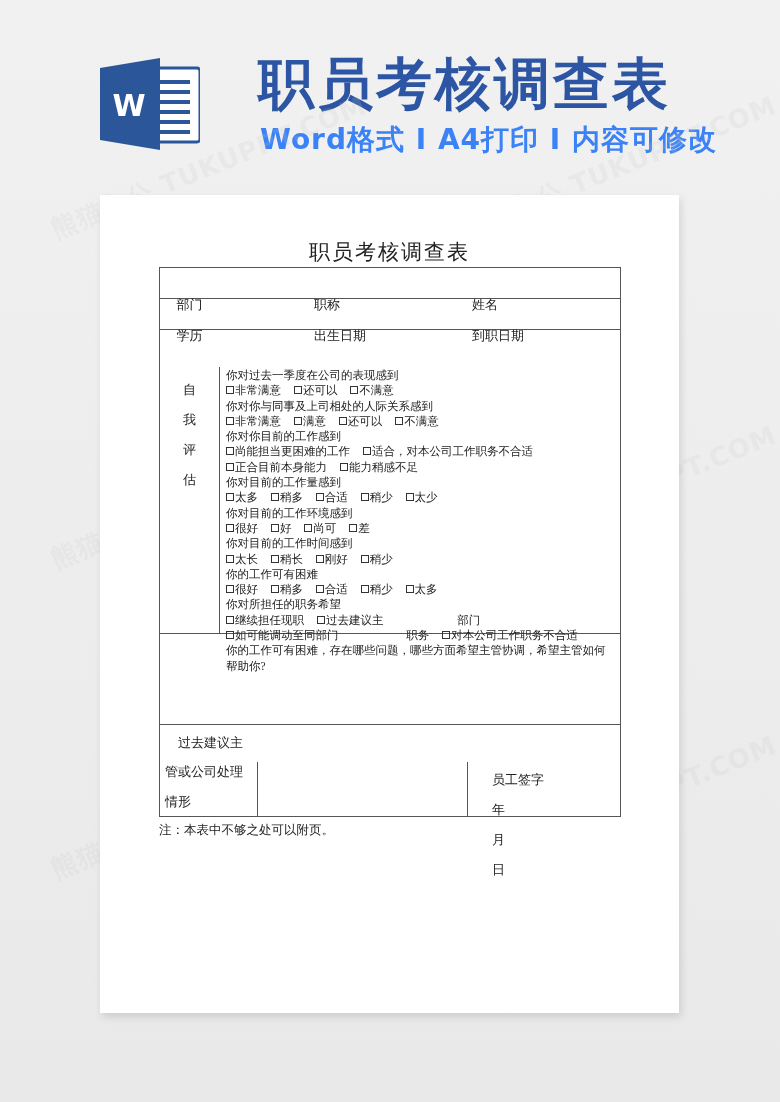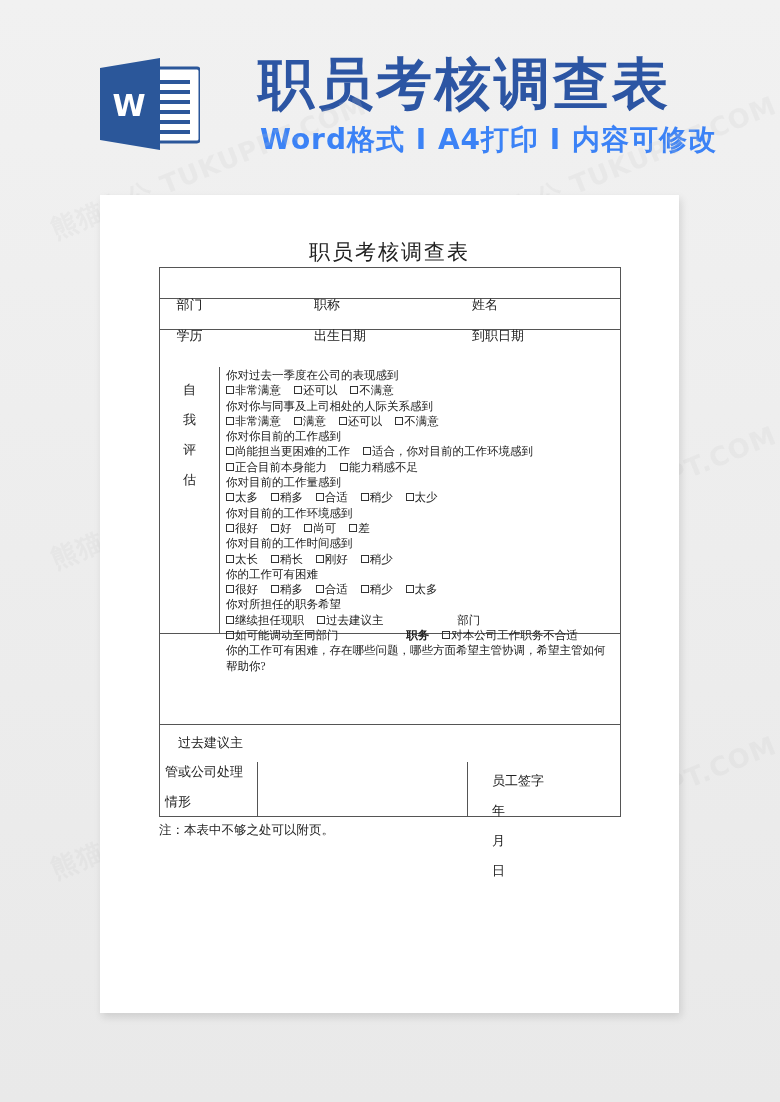--- a/index.html
+++ b/index.html
@@ -53,21 +53,21 @@
   .opt { margin-right: 10px; }
   .box { display: inline-block; width: 8px; height: 8px; border: 1px solid #333; margin-right: 1px; vertical-align: 0px; }
   .gap { display: inline-block; }
   .r-contrib { height: 91px; align-items: stretch; }
   .c-contrib-lab { width: 91px; flex-direction: column; align-items: flex-start; justify-content: flex-start; padding: 5px 0 0 5px; }
   .c-contrib-lab span, .c-sugg-lab span { display: block; font-size: 13px; line-height: 29.5px; }
   .c-contrib-val { flex: 1; }
   .r-sugg { height: 91px; align-items: stretch; }
   .c-sugg-lab { width: 98px; flex-direction: column; align-items: flex-start; justify-content: flex-end; padding: 4px 0 0 5px; }
   .c-sugg-val { width: 210px; }
-  .c-sign { flex: 1; flex-direction: column; align-items: flex-start; justify-content: flex-start; padding: 4px 0 0 24px; }
+  .c-sign { flex: 1; flex-direction: column; align-items: flex-start; justify-content: flex-start; padding: 4px 0 0 24px; font-family: Liberation Mono, monospace; }
   .c-sign span { display: block; font-size: 13px; line-height: 30px; }
   .date-part { display: inline-block; margin-right: 32px; }
   .note { position: absolute; left: 59px; top: 627px; font-size: 12.5px; color: #222; }
   .watermark {
     position: absolute; font-family: "DejaVu Sans", sans-serif; font-weight: bold;
     font-size: 26px; color: rgba(200,200,200,0.18); transform: rotate(-22deg);
     white-space: nowrap; pointer-events: none; letter-spacing: 1px;
   }
 </style>
 </head>
@@ -139,21 +139,21 @@
         <div class="line">
           <span class="opt"><span class="box"></span><span>非常满意</span></span>
           <span class="opt"><span class="box"></span><span>满意</span></span>
           <span class="opt"><span class="box"></span><span>还可以</span></span>
           <span class="opt"><span class="box"></span><span>不满意</span></span>
         </div>
 
         <div class="line">你对你目前的工作感到</div>
         <div class="line">
           <span class="opt"><span class="box"></span><span>尚能担当更困难的工作</span></span>
-          <span class="opt"><span class="box"></span><span>适合，你对目前的工作环境感到</span></span>
+          <span class="opt"><span class="box"></span><span>适合，对本公司工作职务不合适</span></span>
         </div>
         <div class="line">
           <span class="opt"><span class="box"></span><span>正合目前本身能力</span></span>
           <span class="opt"><span class="box"></span><span>能力稍感不足</span></span>
         </div>
 
         <div class="line">你对目前的工作量感到</div>
         <div class="line">
           <span class="opt"><span class="box"></span><span>太多</span></span>
           <span class="opt"><span class="box"></span><span>稍多</span></span>
@@ -190,21 +190,21 @@
         <div class="line">你对所担任的职务希望</div>
         <div class="line">
           <span class="opt"><span class="box"></span><span>继续担任现职</span></span>
           <span class="opt"><span class="box"></span><span>过去建议主</span></span>
           <span class="gap" style="width:58px;"></span>
           <span>部门</span>
         </div>
         <div class="line">
           <span class="opt" style="margin-right:0;font-family:Liberation Mono, monospace;"><span class="box"></span><span>如可能调动至同部门</span></span>
           <span class="gap" style="width:62px;"></span>
-          <span style="margin-right:10px;font-weight:bold;">职务</span>
+          <span style="margin-right:10px;">职务</span>
           <span class="opt"><span class="box"></span><span>对本公司工作职务不合适</span></span>
         </div>
         <div class="line wrap">你的工作可有困难，存在哪些问题，哪些方面希望主管协调，希望主管如何帮助你?</div>
       </div>
     </div>
 
     <div class="row r-contrib">
       <div class="cell c-contrib-val"></div>
     </div>
 

